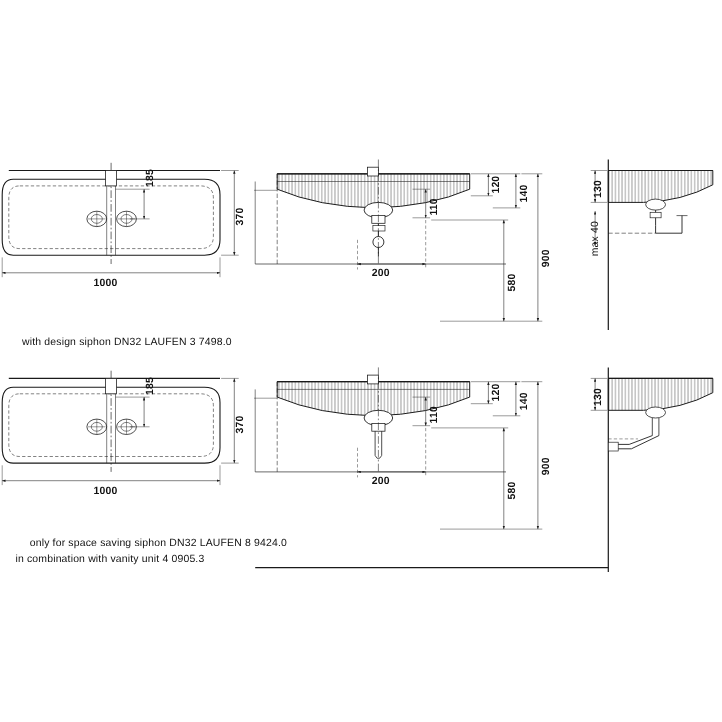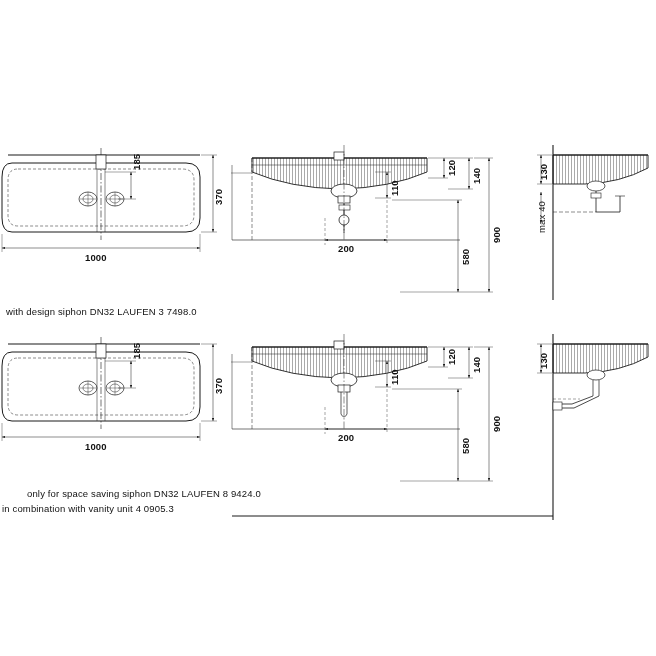--- a/index.html
+++ b/index.html
@@ -254,17 +254,17 @@
 <div class="cap" style="left:213px;top:394px;transform:rotate(-90deg);transform-origin:0 0;font-weight:700;">370</div>
 
 <div class="cap" style="left:446px;top:365px;transform:rotate(-90deg);transform-origin:0 0;font-weight:700;">120</div>
 <div class="cap" style="left:471px;top:373px;transform:rotate(-90deg);transform-origin:0 0;font-weight:700;">140</div>
 <div class="cap" style="left:389px;top:385px;transform:rotate(-90deg);transform-origin:0 0;font-weight:700;">110</div>
 <div class="cap" style="left:338px;top:432px;font-weight:700;">200</div>
 <div class="cap" style="left:460px;top:454px;transform:rotate(-90deg);transform-origin:0 0;font-weight:700;">580</div>
 <div class="cap" style="left:491px;top:432px;transform:rotate(-90deg);transform-origin:0 0;font-weight:700;">900</div>
 <div class="cap" style="left:538px;top:369px;transform:rotate(-90deg);transform-origin:0 0;font-weight:700;">130</div>
 
-<div class="cap" style="left:6px;top:306px;text-align:right;">with design siphon DN32 LAUFEN&nbsp;3 7498.0</div>
+<div class="cap" style="left:20px;top:306px;text-align:right;">with design siphon DN32 LAUFEN&nbsp;3 7498.0</div>
 <div class="cap" style="left:6px;top:488px;margin-left:21px;">only for space saving siphon DN32 LAUFEN&nbsp;8 9424.0</div>
-<div class="cap" style="left:2px;top:503px;">in combination with vanity unit&nbsp;4 0905.3</div>
+<div class="cap" style="left:14px;top:503px;">in combination with vanity unit&nbsp;4 0905.3</div>
 
 </div>
 
 </body></html>

